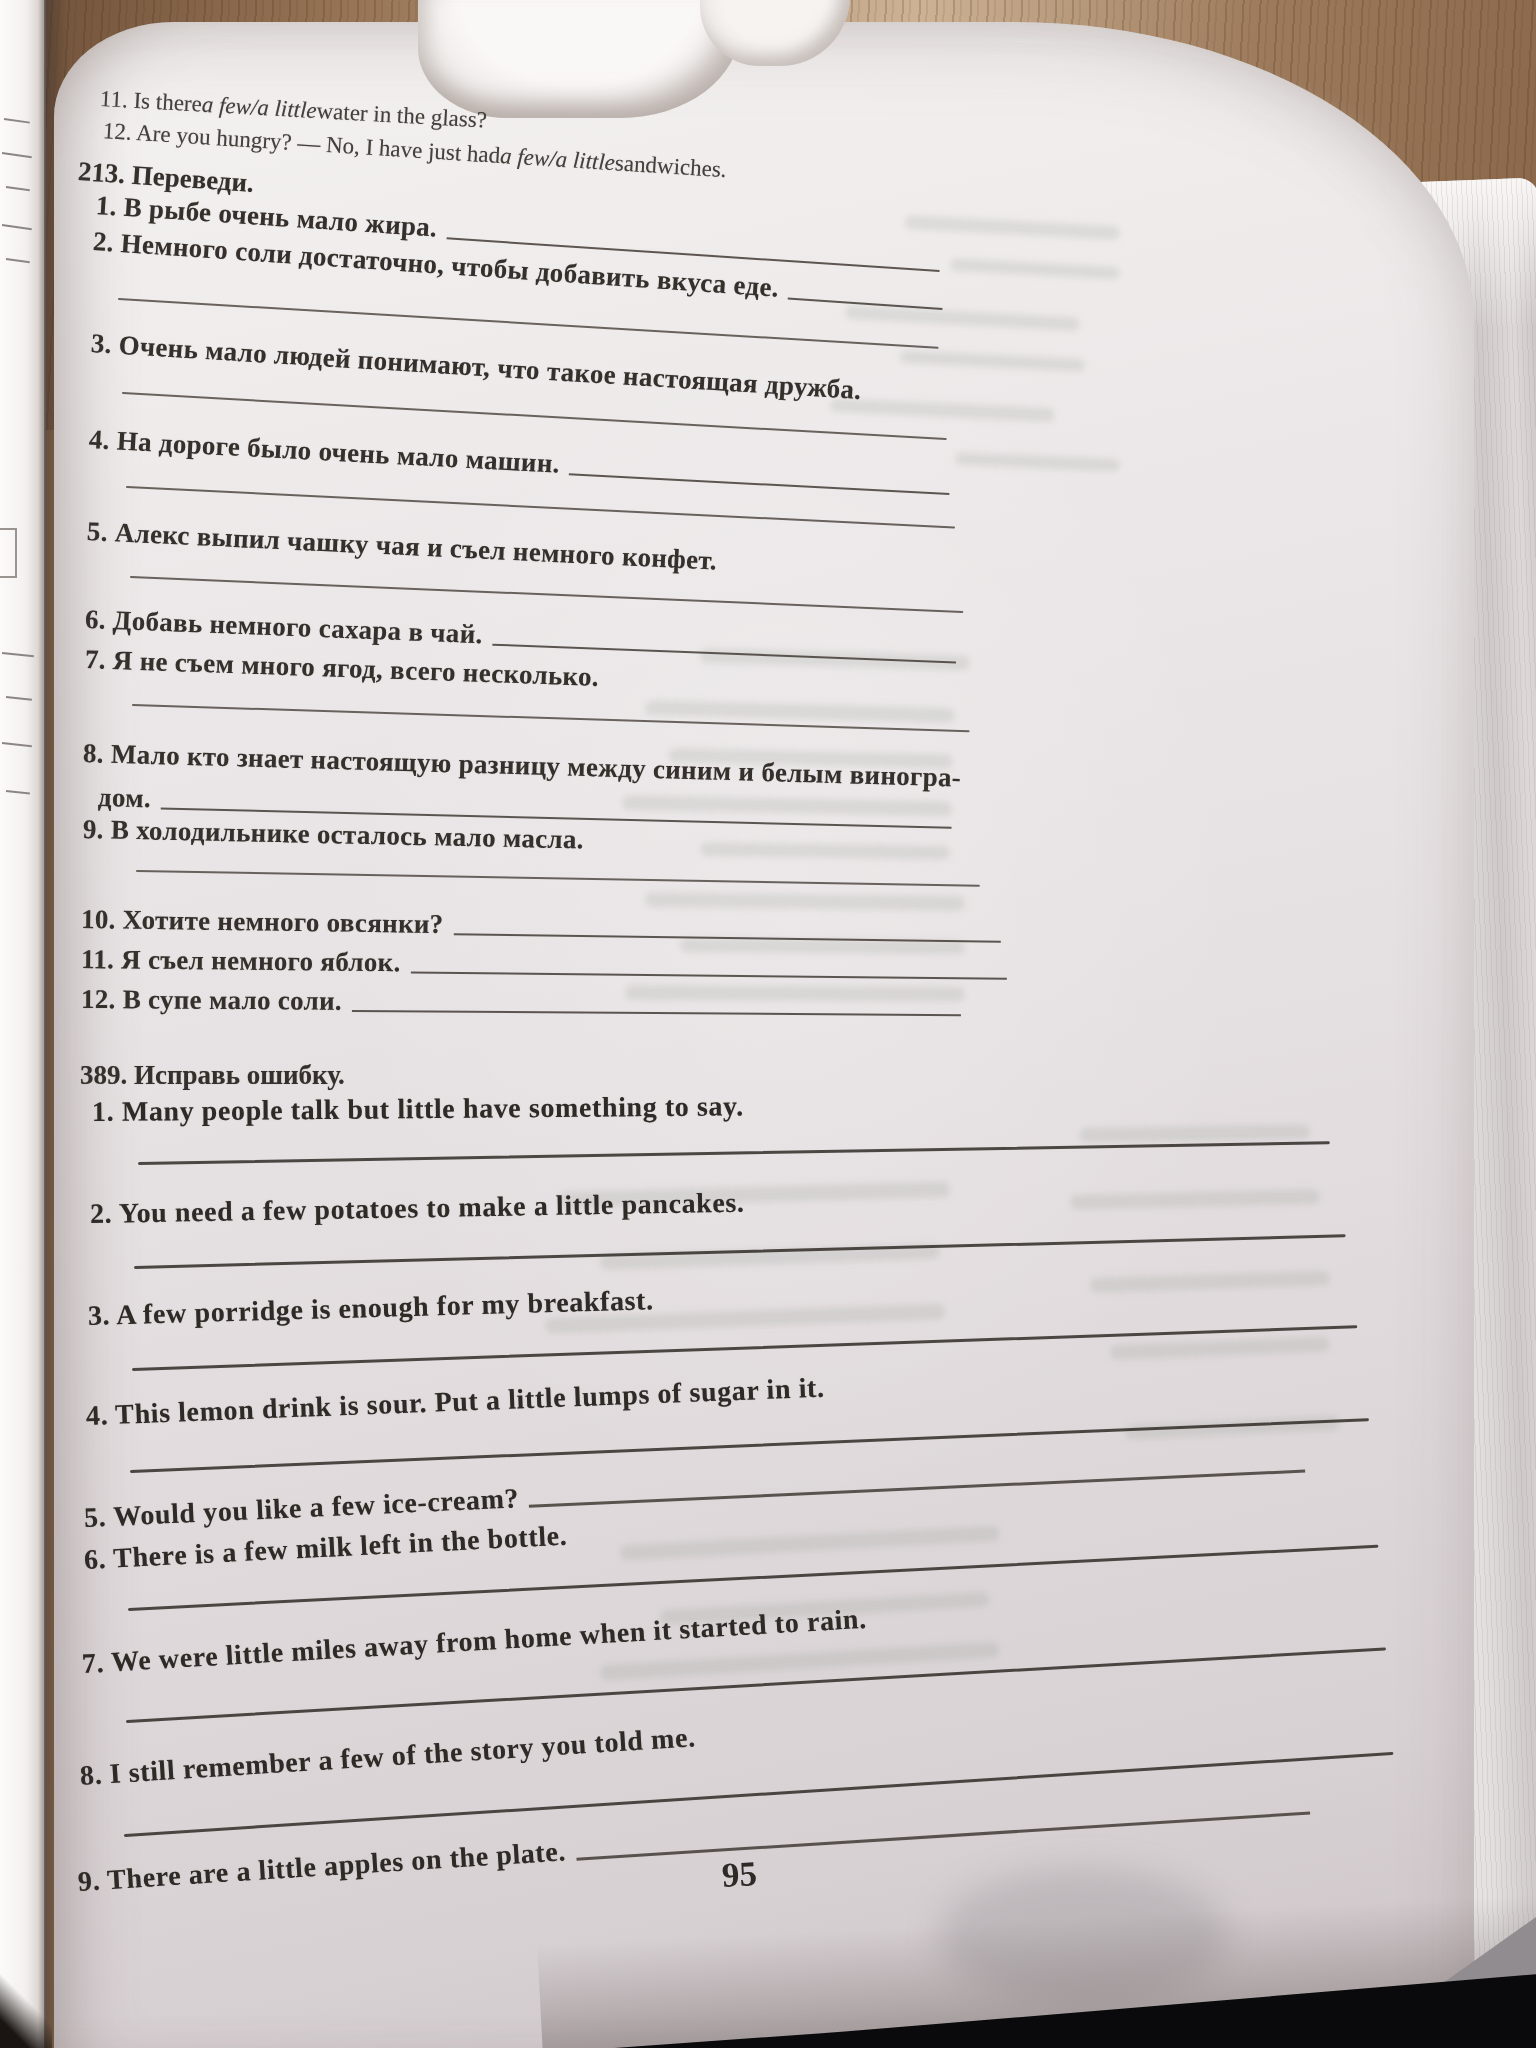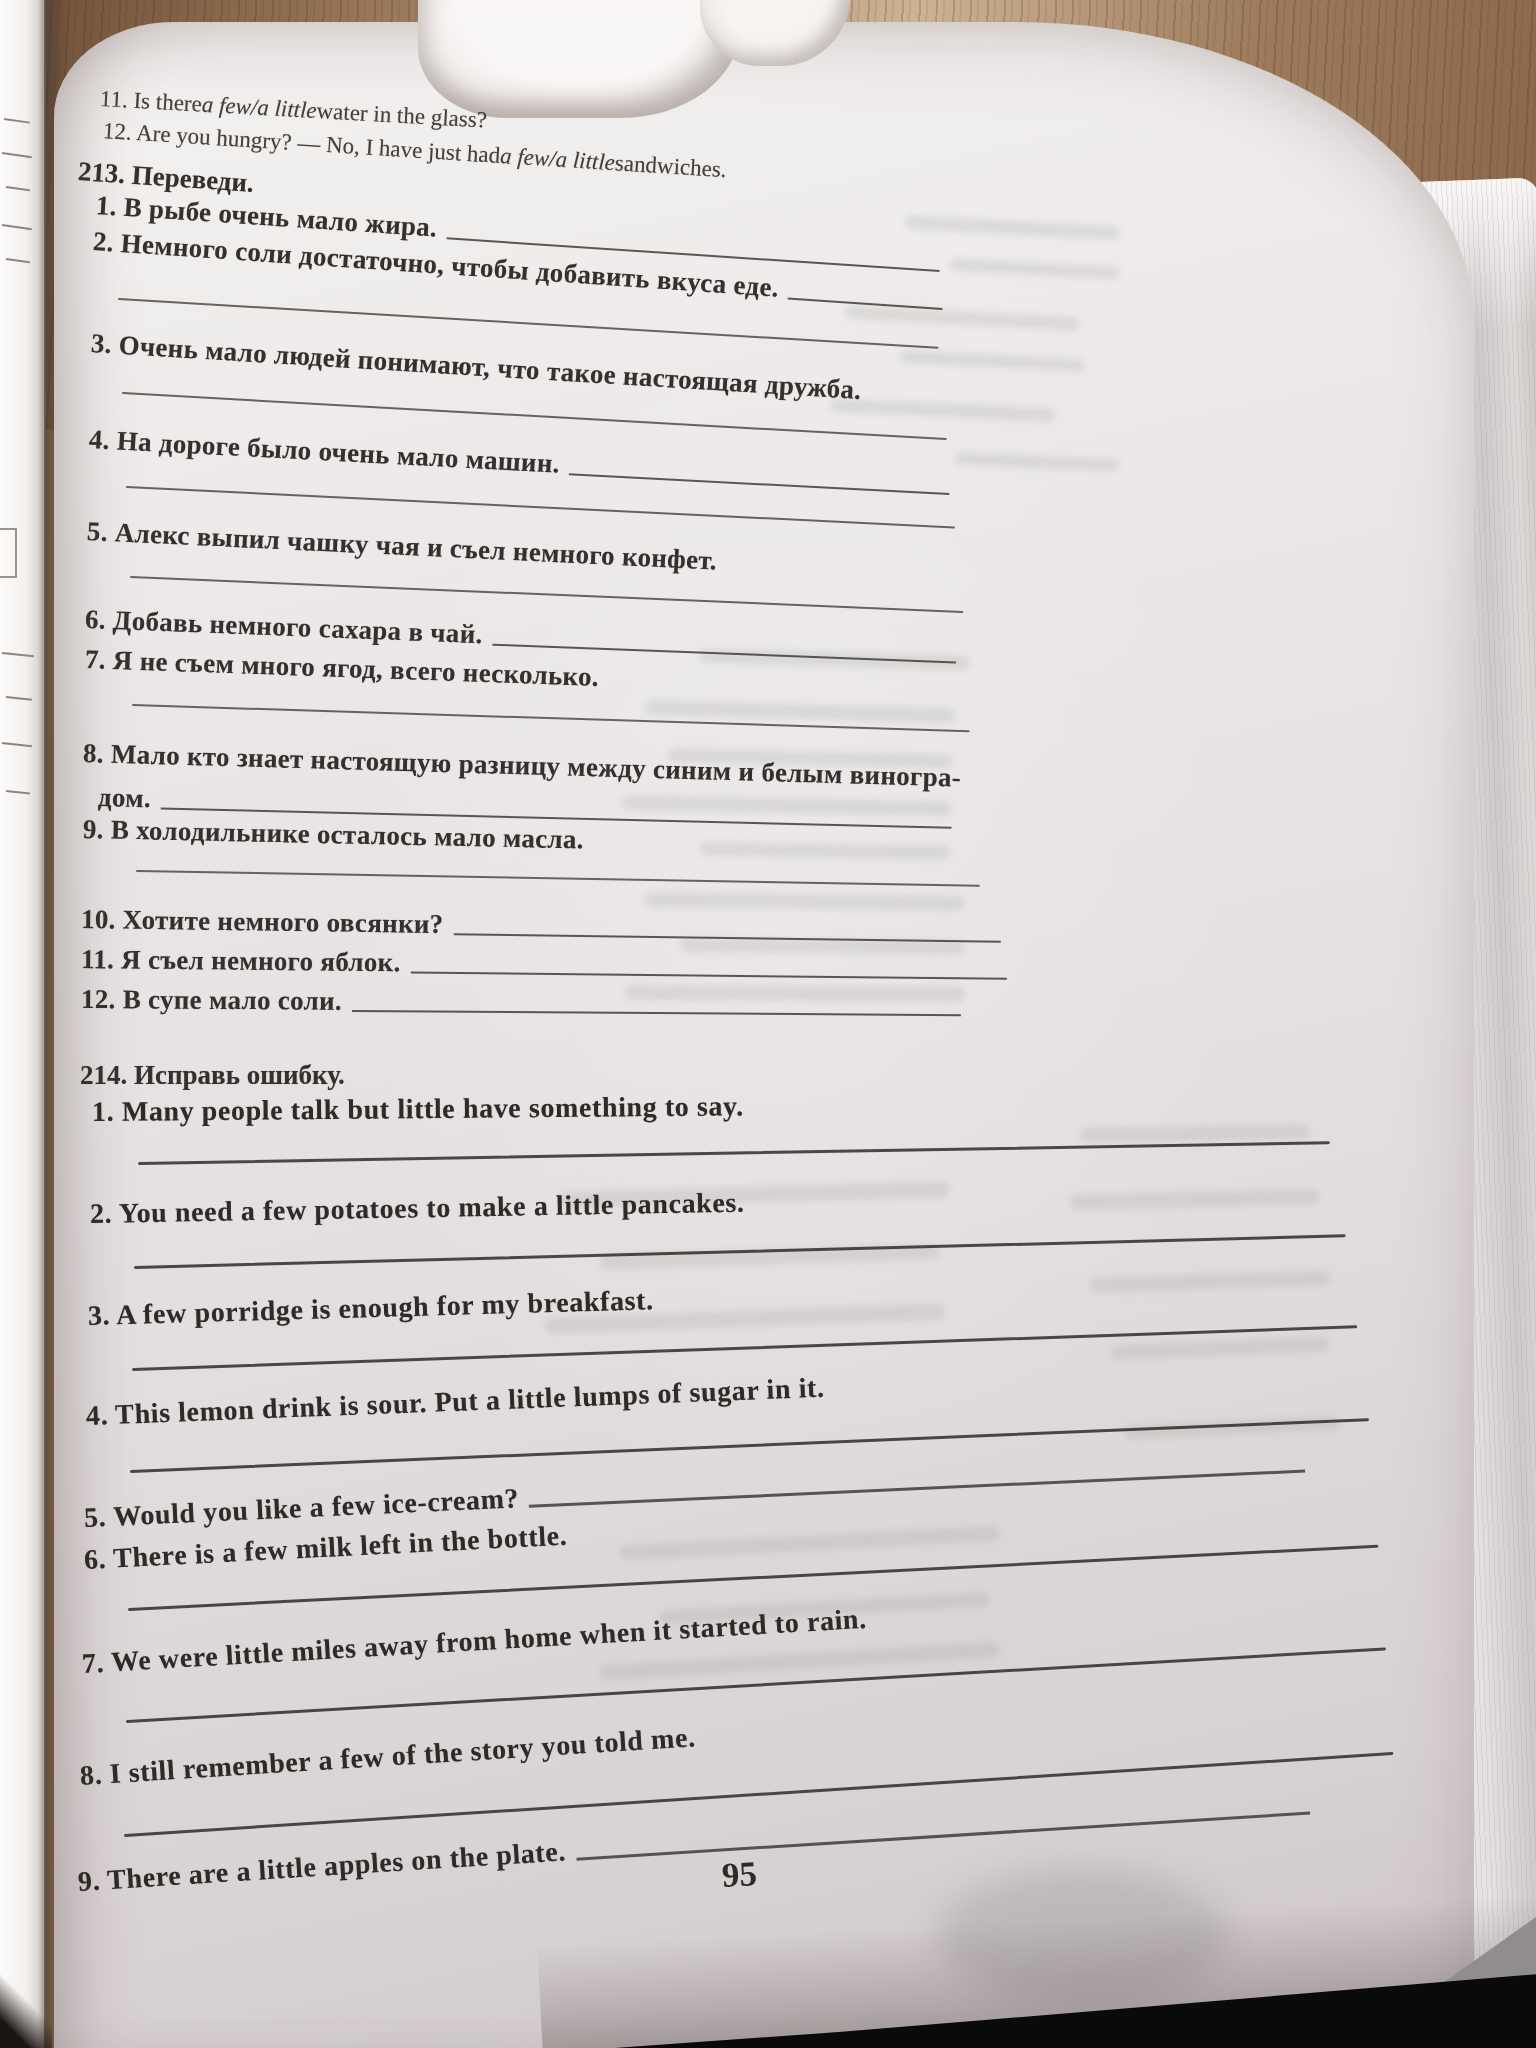--- a/index.html
+++ b/index.html
@@ -200,21 +200,21 @@
   <div class="pline ru" style="left:81px;top:944px;width:926px;transform:rotate(0.6deg)">
     <span class="t">11. Я съел немного яблок.</span>
       <span class="tail"></span>
   </div>
   <div class="pline ru" style="left:81px;top:984px;width:880px;transform:rotate(0.4deg)">
     <span class="t">12. В супе мало соли.</span>
       <span class="tail"></span>
   </div>
 
   <div class="pline hd" style="left:80px;top:1060px;transform:rotate(0deg)">
-    <span class="t">214. Исправь ошибку.</span>
+    <span class="t">389. Исправь ошибку.</span>
   </div>
   <div class="pline en" style="left:92px;top:1096px;transform:rotate(-0.5deg)">
     <span class="t">1. Many people talk but little have something to say.</span>
   </div>
   <div class="bl thick" style="left:138px;top:1162px;width:1192px;transform:rotate(-1deg)"></div>
   <div class="pline en" style="left:90px;top:1198px;transform:rotate(-1deg)">
     <span class="t">2. You need a few potatoes to make a little pancakes.</span>
   </div>
   <div class="bl thick" style="left:134px;top:1266px;width:1212px;transform:rotate(-1.5deg)"></div>
   <div class="pline en" style="left:88px;top:1300px;transform:rotate(-1.6deg)">

